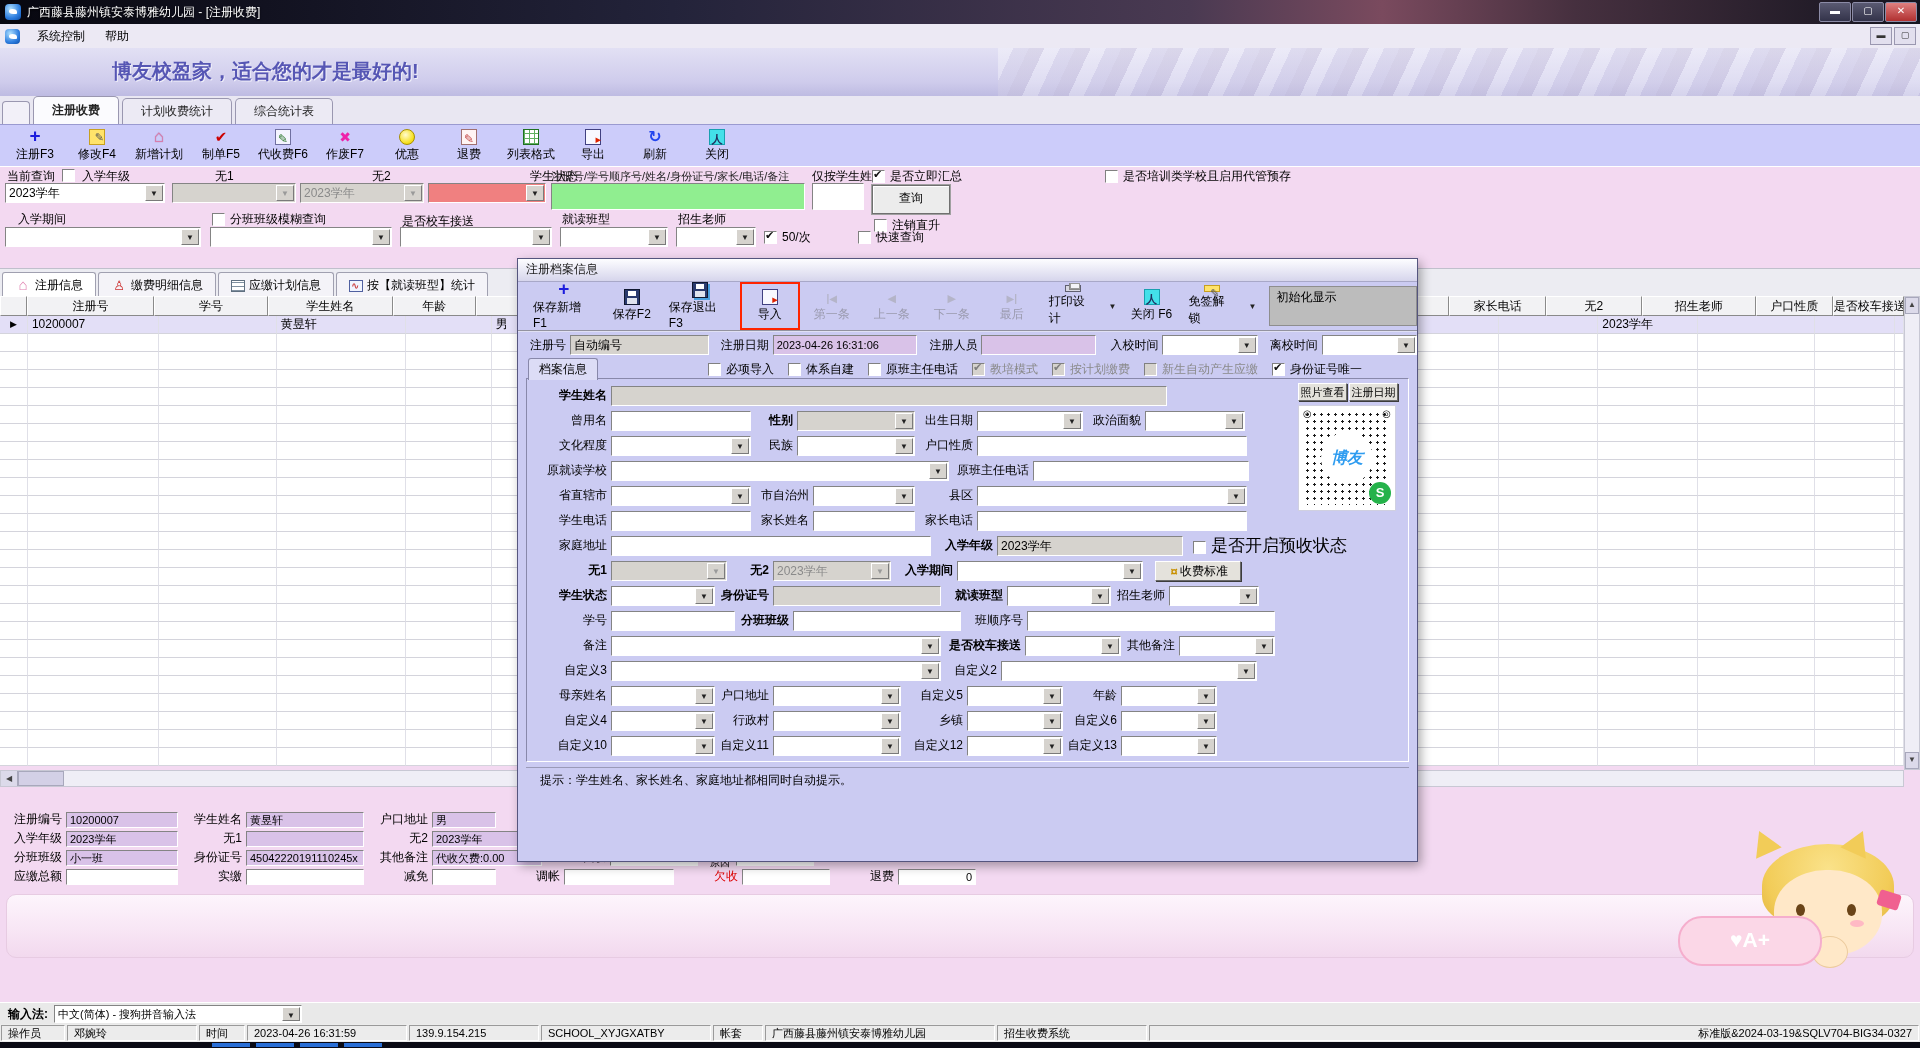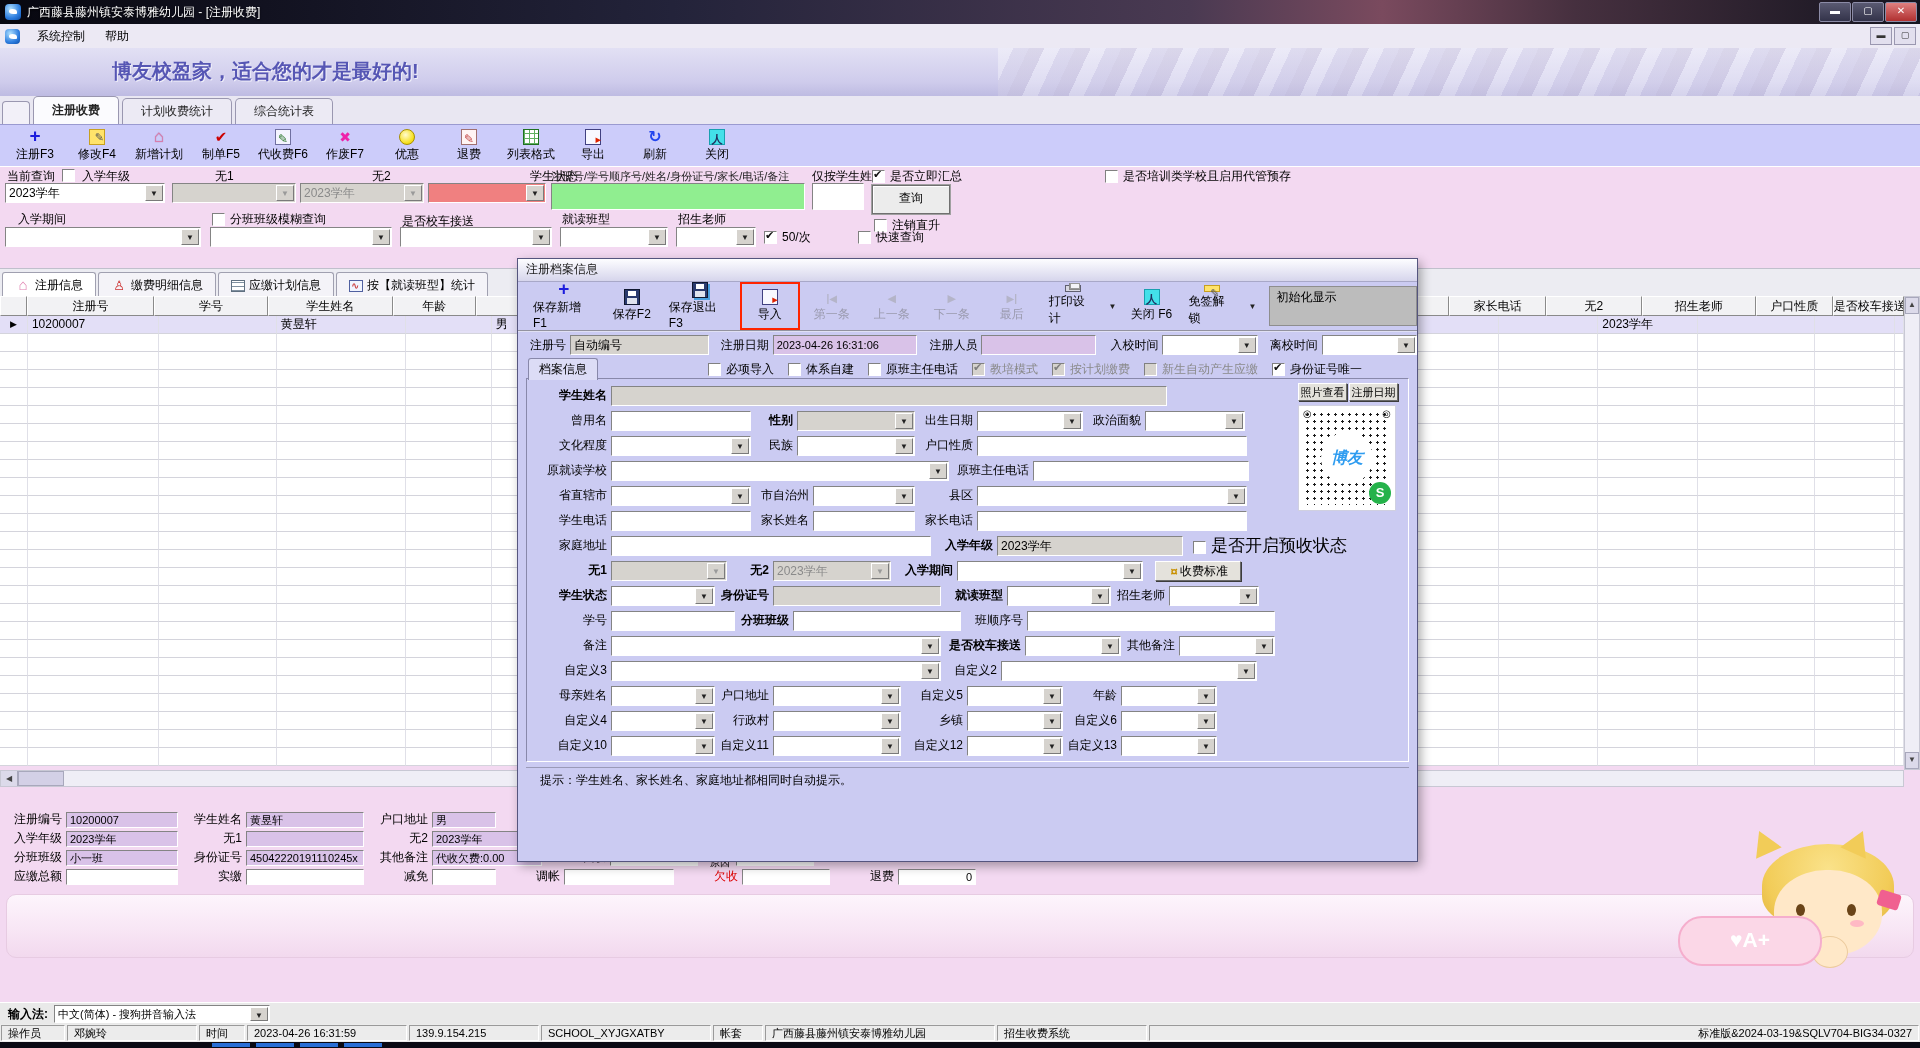--- a/index.html
+++ b/index.html
@@ -1000,21 +1000,21 @@
             <span class="flbl" style="width: 58px;">自定义13</span>
             <div class="fld sel" style="width: 96px;"><span></span><span class="dd">▼</span></div>
           </div>
         </div>
     </div>
     <div class="dhint">提示：学生姓名、家长姓名、家庭地址都相同时自动提示。</div>
   </div>
 
   <div class="imebar">
     <span style="font-weight:bold;">输入法:</span>
-    <div class="fld sel" style="width:216px;height:18px;line-height:16px;font-size:11px;">
+    <div class="fld sel" style="width:248px;height:18px;line-height:16px;font-size:11px;">
       <span>中文(简体) - 搜狗拼音输入法</span><span class="dd">▼</span>
     </div>
   </div>
 
   <div class="statusbar">
       <div class="sseg" style="width: 64px;">操作员</div>
       <div class="sseg" style="width: 130px;">邓婉玲</div>
       <div class="sseg" style="width: 46px;">时间</div>
       <div class="sseg" style="width: 160px;">2023-04-26 16:31:59</div>
       <div class="sseg" style="width: 130px;">139.9.154.215</div>

